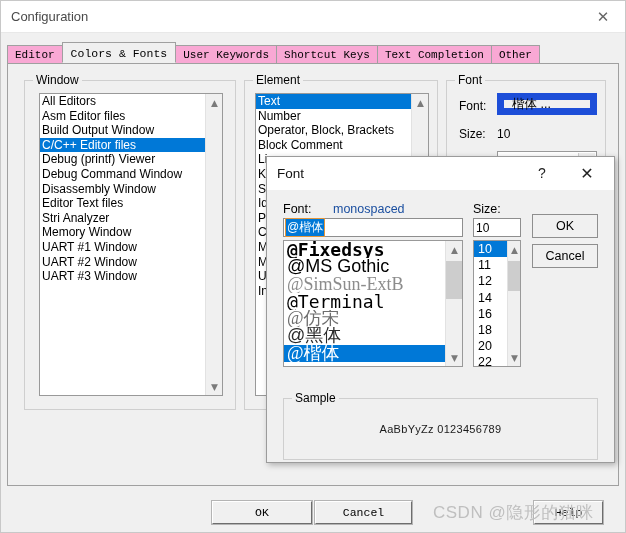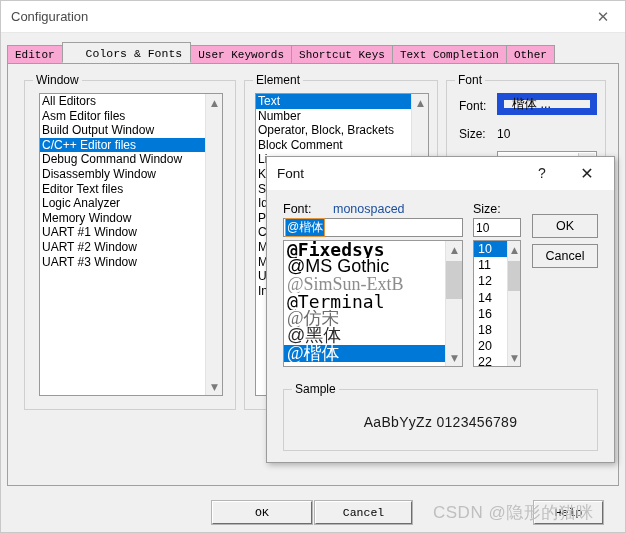--- a/index.html
+++ b/index.html
@@ -59,21 +59,21 @@
   }
   .tab.selected {
     height: 21px;
     background: #f0f0f0;
     border: 1px solid #a0a0a0;
     border-bottom: 1px solid #f0f0f0;
     line-height: 19px;
     position: relative;
     z-index: 3;
     font-size: 11.5px;
-    padding: 1px 8px 0 23px;
+    padding: 1px 8px 0 8px;
   }
   .tab-end {
     width: 1px; height: 18px; background: #a0a0a0;
   }
 
   .tabpage {
     position: absolute; left: 6px; top: 62px;
     width: 612px; height: 423px;
     border: 1px solid #a0a0a0;
     background: #f0f0f0;
@@ -273,21 +273,21 @@
   .fontlist .f-hei      { font-family: "Liberation Sans", sans-serif; color: #2b2b2b; font-weight: normal; }
   .fontlist .f-kai      { font-family: "Liberation Serif", serif; }
   .fontlist .li.sel { color: #ffffff; }
 
   .sizelist .li { font-size: 12.5px; line-height: 16.2px; height: 16.2px; padding-left: 4px; }
 
   .sample-text {
     position: absolute;
     left: 0; right: 0;
     text-align: center;
-    font-size: 14px;
+    font-size: 11px;
     color: #1a1a1a;
     font-family: "Liberation Sans", sans-serif;
     letter-spacing: 0.3px;
   }
 </style>
 </head>
 <body>
 
 <div id="root">
 
@@ -309,24 +309,25 @@
   <div class="tabpage">
 
     <div class="group" style="left:16px; top:16px; width:212px; height:330px;">
       <span class="group-label">Window</span>
       <div class="listbox" style="left:14px; top:12px; width:184px; height:303px;">
         <div class="listrows" id="window-rows">
             <div class="li">All Editors</div>
             <div class="li">Asm Editor files</div>
             <div class="li">Build Output Window</div>
             <div class="li sel">C/C++ Editor files</div>
+            <div class="li">Debug (printf) Viewer</div>
             <div class="li">Debug Command Window</div>
             <div class="li">Disassembly Window</div>
             <div class="li">Editor Text files</div>
-            <div class="li">Logic Analyzer</div>
+            <div class="li">Stri Analyzer</div>
             <div class="li">Memory Window</div>
             <div class="li">UART #1 Window</div>
             <div class="li">UART #2 Window</div>
             <div class="li">UART #3 Window</div>
           </div>
         <div class="vscroll">
           <div class="arrow up">▲</div>
           <div class="arrow down">▼</div>
         </div>
       </div>
@@ -443,19 +444,19 @@
       </div>
     </div>
 
     <div class="mbtn" style="left:265px; top:57px; width:66px; height:24px;">
       <span>OK</span>
     </div>
     <div class="mbtn" style="left:265px; top:87px; width:66px; height:24px;">
       <span>Cancel</span>
     </div>
 
-    <div class="group" style="left:16px; top:232px; width:315px; height:62px;">
+    <div class="group" style="left:16px; top:241px; width:315px; height:62px;">
       <span class="group-label">Sample</span>
       <span class="sample-text" style="top:24px;">AaBbYyZz 0123456789</span>
     </div>
   </div>
 
 </div>
 
 </body></html>

